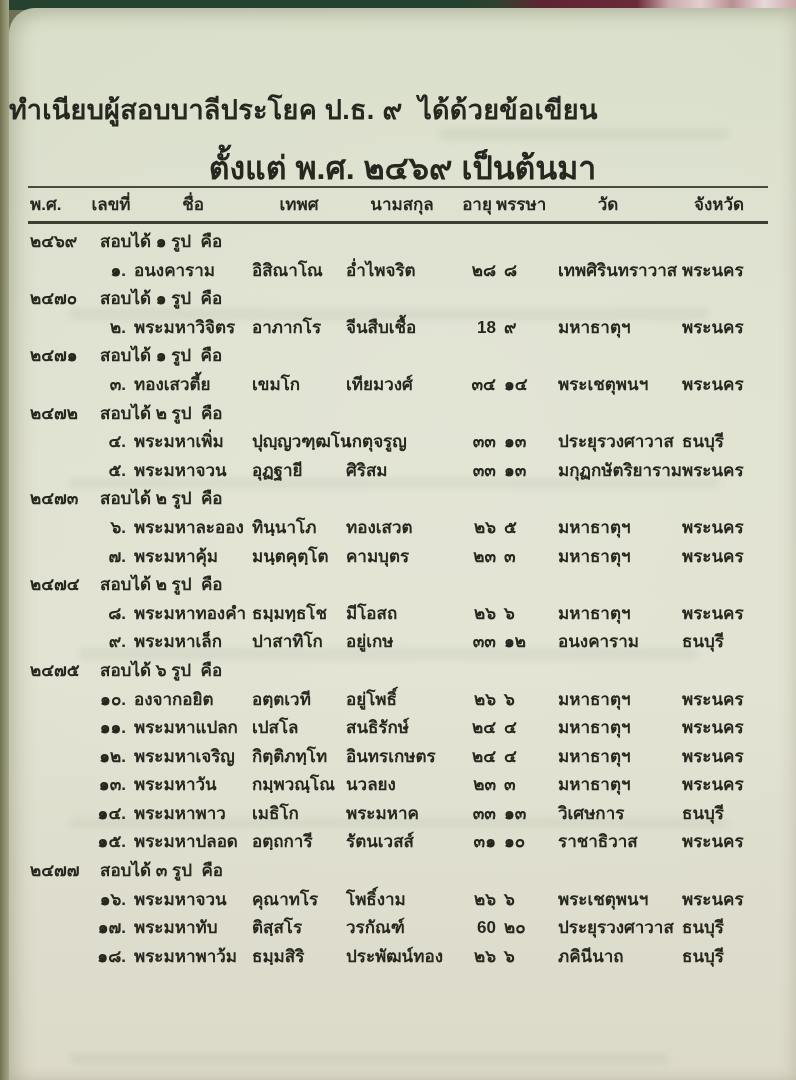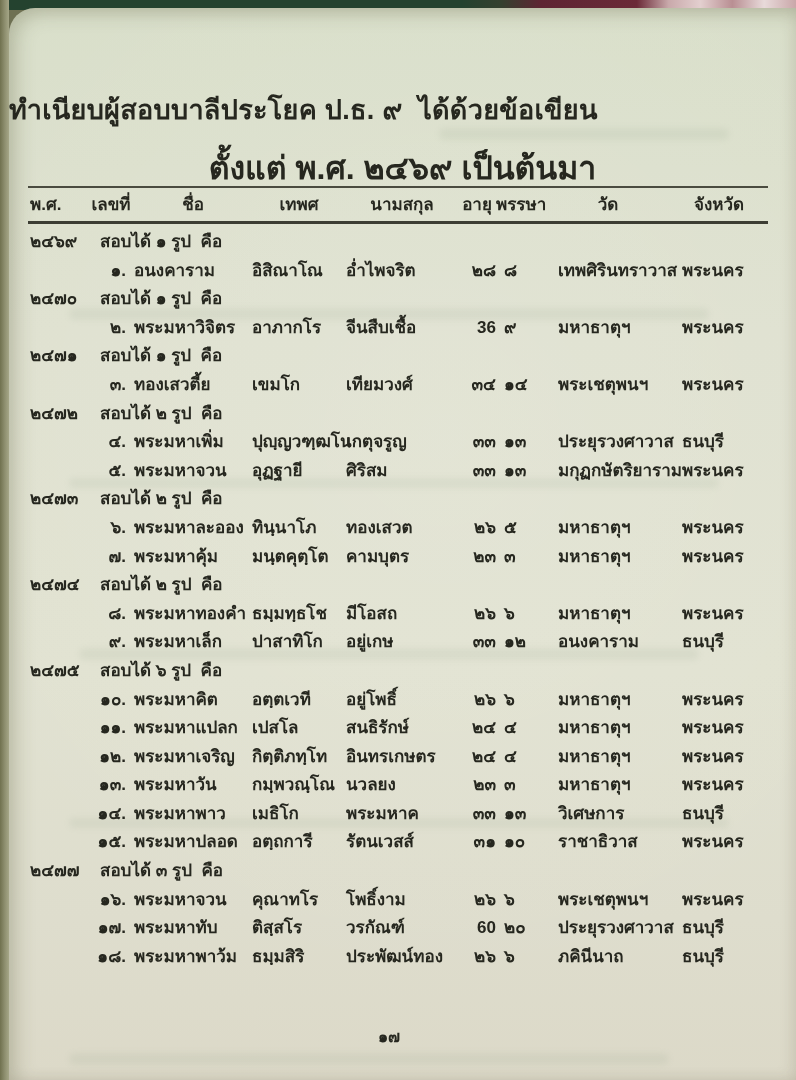--- a/index.html
+++ b/index.html
@@ -122,21 +122,21 @@
           <div class="row grid">
             <div class="cell c-year">๒๔๗๐</div>
             <div class="cell span-rest">สอบได้ ๑ รูป  คือ</div>
           </div>
           <div class="row grid">
             <div class="cell c-year"></div>
             <div class="cell c-no">๒.</div>
             <div class="cell c-name">พระมหาวิจิตร</div>
             <div class="cell c-chaya">อาภากโร</div>
             <div class="cell c-surname">จีนสืบเชื้อ</div>
-            <div class="cell c-age">36</div>
+            <div class="cell c-age">18</div>
             <div class="cell c-phansa">๙</div>
             <div class="cell c-wat">มหาธาตุฯ</div>
             <div class="cell c-prov">พระนคร</div>
           </div>
           <div class="row grid">
             <div class="cell c-year">๒๔๗๑</div>
             <div class="cell span-rest">สอบได้ ๑ รูป  คือ</div>
           </div>
           <div class="row grid">
             <div class="cell c-year"></div>
@@ -227,21 +227,21 @@
             <div class="cell c-wat">อนงคาราม</div>
             <div class="cell c-prov">ธนบุรี</div>
           </div>
           <div class="row grid">
             <div class="cell c-year">๒๔๗๕</div>
             <div class="cell span-rest">สอบได้ ๖ รูป  คือ</div>
           </div>
           <div class="row grid">
             <div class="cell c-year"></div>
             <div class="cell c-no">๑๐.</div>
-            <div class="cell c-name">พระมหาคิต</div>
+            <div class="cell c-name">องจากอยิต</div>
             <div class="cell c-chaya">อตฺตเวที</div>
             <div class="cell c-surname">อยู่โพธิ์</div>
             <div class="cell c-age">๒๖</div>
             <div class="cell c-phansa">๖</div>
             <div class="cell c-wat">มหาธาตุฯ</div>
             <div class="cell c-prov">พระนคร</div>
           </div>
           <div class="row grid">
             <div class="cell c-year"></div>
             <div class="cell c-no">๑๑.</div>
@@ -330,15 +330,14 @@
             <div class="cell c-chaya">ธมฺมสิริ</div>
             <div class="cell c-surname">ประพัฒน์ทอง</div>
             <div class="cell c-age">๒๖</div>
             <div class="cell c-phansa">๖</div>
             <div class="cell c-wat">ภคินีนาถ</div>
             <div class="cell c-prov">ธนบุรี</div>
           </div>
         </div>
     </div>
 
-    <div class="page-number">๑๗</div>
   </div>
 </div>
 
 </body></html>

